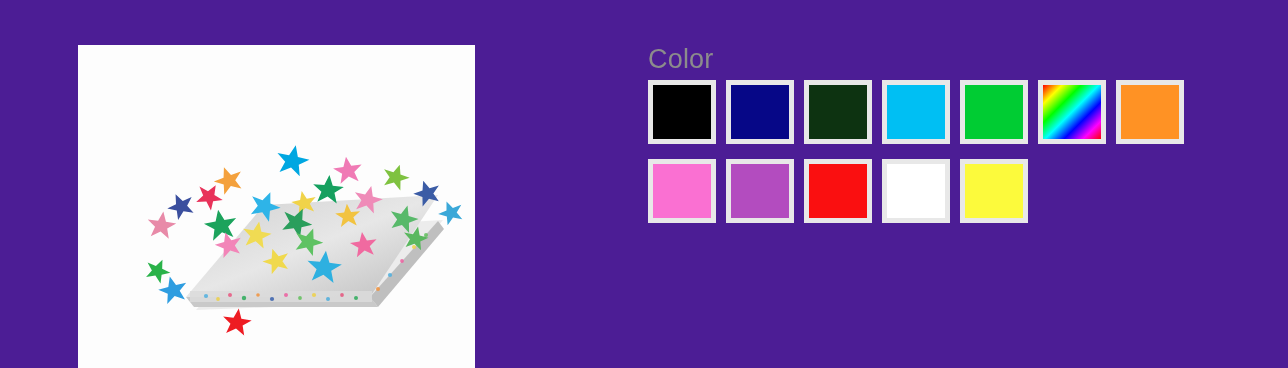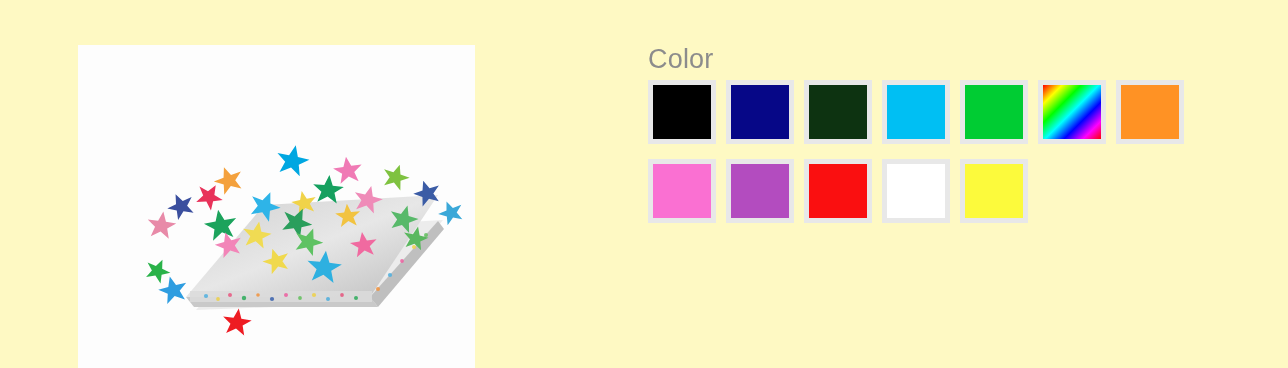--- a/index.html
+++ b/index.html
@@ -9,21 +9,21 @@
     height: 368px;
     background: #ffffff;
     font-family: "Liberation Sans", sans-serif;
     overflow: hidden;
   }
 
   .page {
     position: relative;
     width: 1288px;
     height: 368px;
-    background: #fef9c3;
+    background: #4c1d95;
   }
 
   
   .product-image-panel {
     position: absolute;
     left: 78px;
     top: 45px;
     width: 397px;
     height: 323px;
     background: #fdfdfd;

